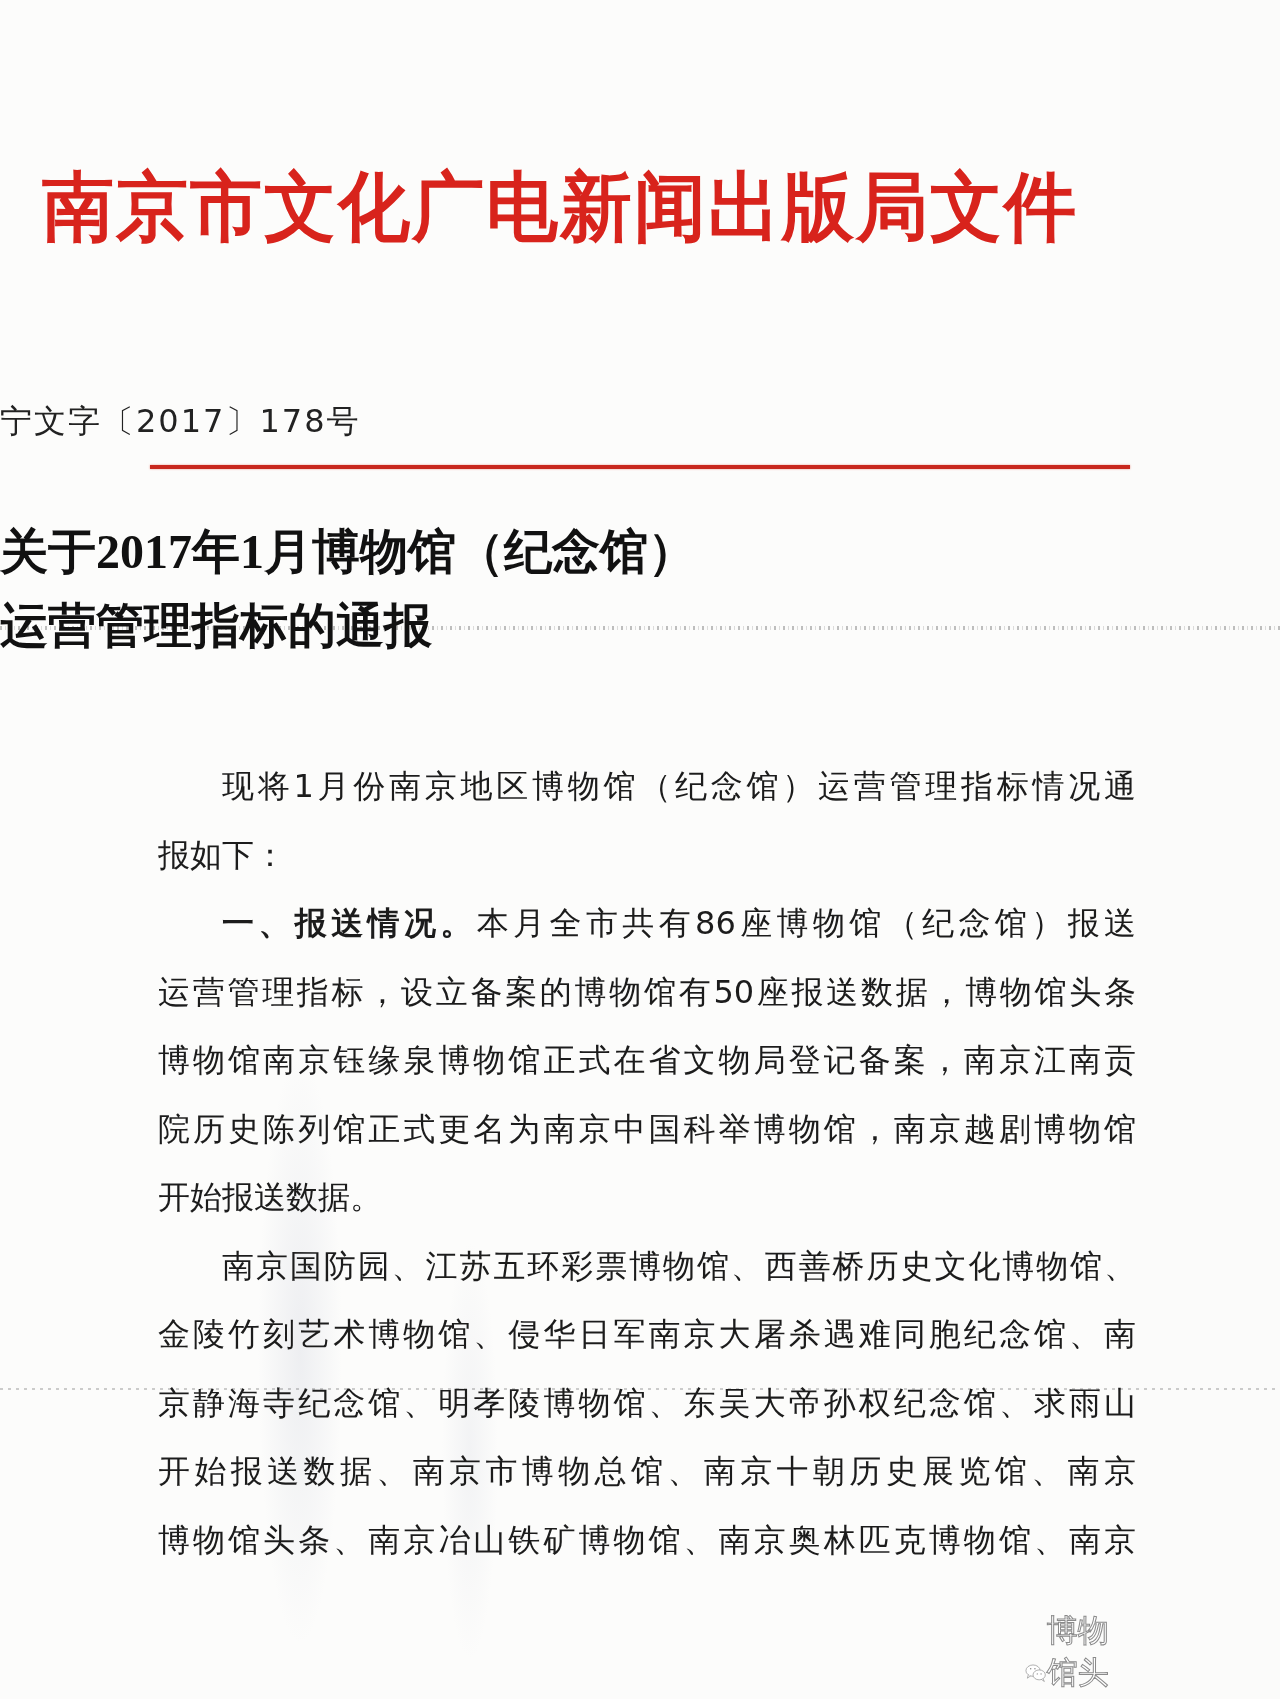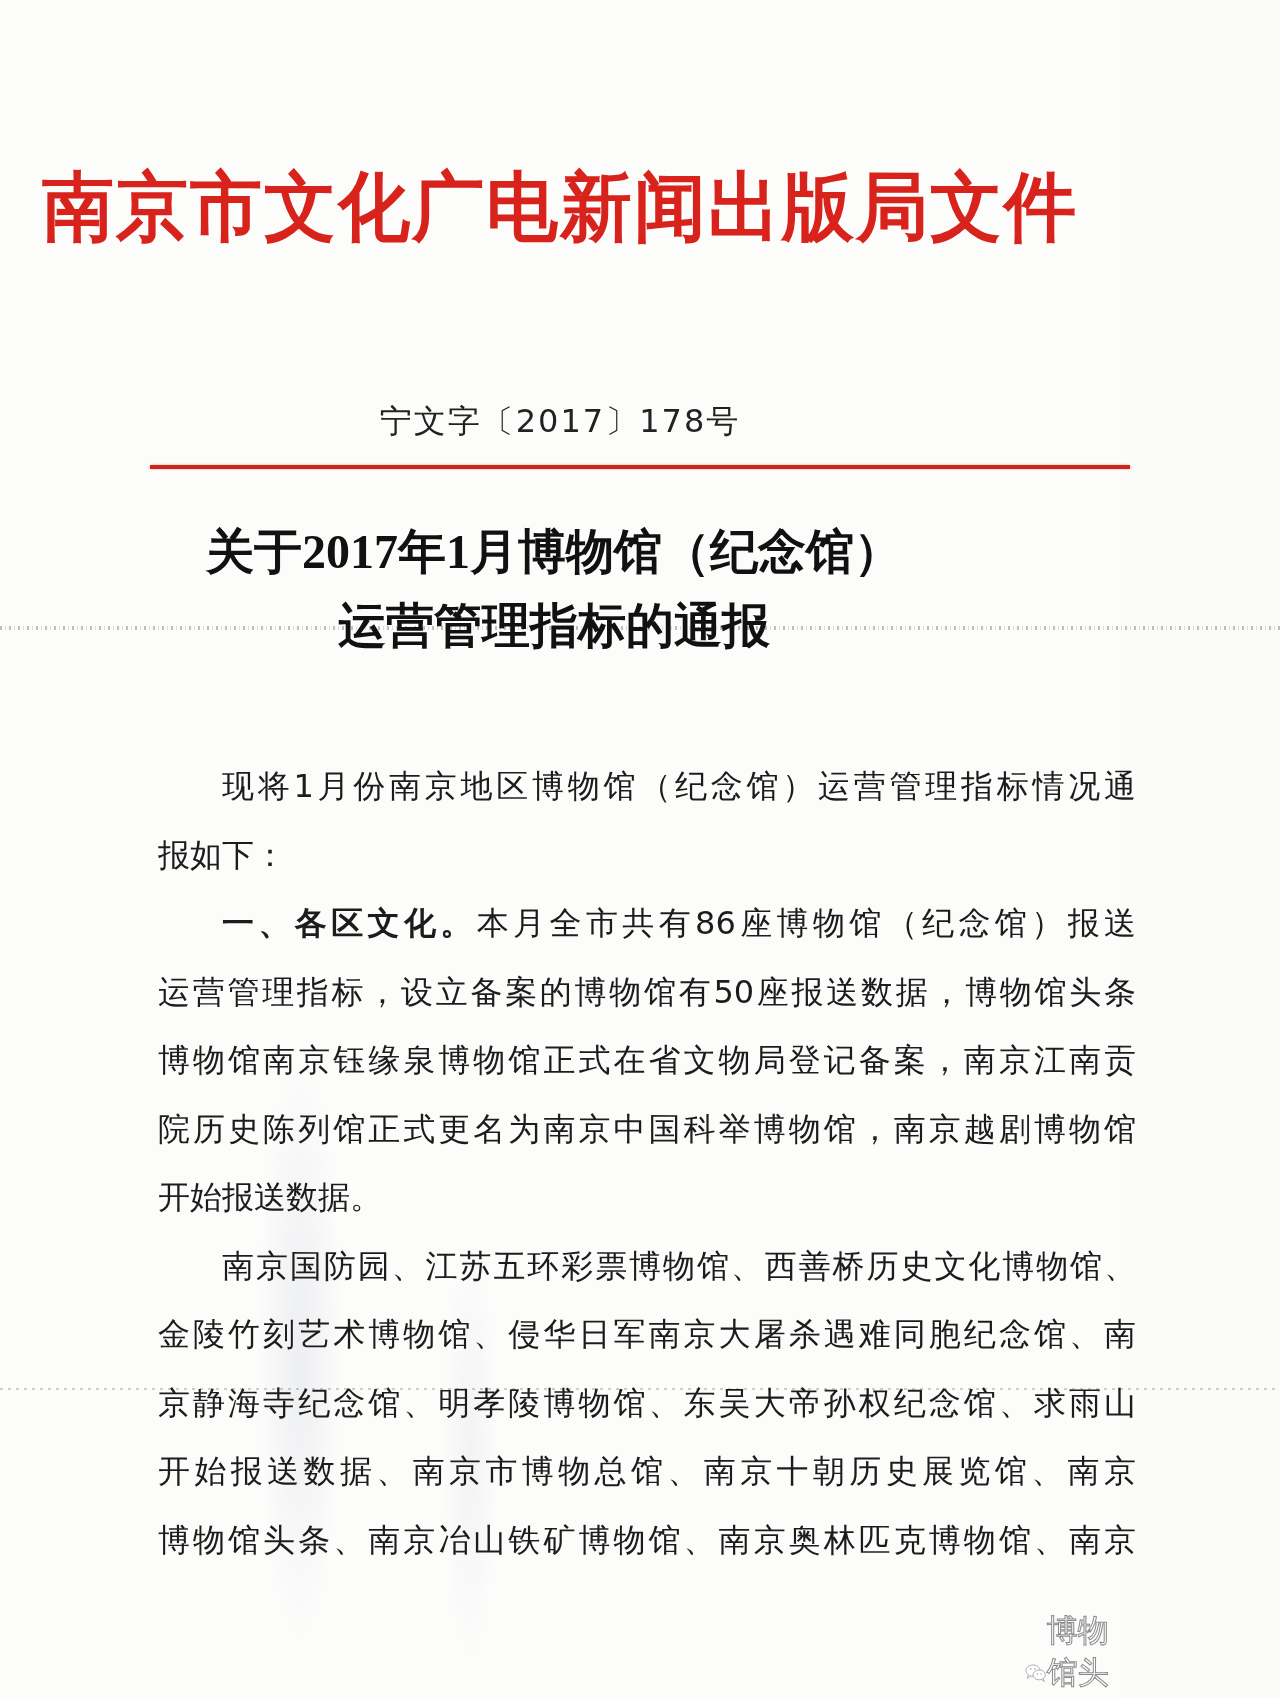--- a/index.html
+++ b/index.html
@@ -16,30 +16,30 @@
       radial-gradient(ellipse 40px 300px at 470px 1450px, rgba(170,175,195,0.12), transparent 70%),
       #fcfcfb;
   }
   .masthead {
     position:absolute; left:0; right:0; top:160px; text-align:center;
     font-family:"DejaVu Serif","Liberation Serif",serif;
     font-size:72px; font-weight:bold; letter-spacing:2px;
     color:#d8231c; transform:scaleY(1.05);
   }
   .docno {
-    position:absolute; left:0; right:0; top:400px; text-align:center;
+    position:absolute; left:0; right:0; top:400px; text-align:left;
     font-family:"DejaVu Sans","Liberation Sans",sans-serif;
     font-size:32px; color:#222; letter-spacing:2px;
   }
   .redrule {
     position:absolute; left:150px; width:980px; top:465px; height:4px;
     background:#c8281e; box-shadow:0 0 2px rgba(220,60,40,0.6);
   }
   .title {
-    position:absolute; left:0; right:12px; text-align:center;
+    position:absolute; left:0; right:12px; 
     font-family:"Liberation Serif","DejaVu Serif",serif;
     font-weight:bold; font-size:48px; color:#111;
   }
   .title.l1 { top:520px; }
   .title.l2 { top:594px; }
   .scan-noise {
     position:absolute; left:0; width:1280px; top:626px; height:4px;
     background:repeating-linear-gradient(90deg, rgba(90,90,90,0.55) 0 2px, transparent 2px 5px, rgba(120,120,120,0.35) 5px 6px, transparent 6px 9px);
     opacity:0.7;
   }
@@ -79,21 +79,21 @@
   <div class="scan-noise"></div>
   <div class="title l2">运营管理指标的通报</div>
 
   <div class="scan-noise low"></div>
 
   <div class="body">
 
     <span class="line indent">现将1月份南京地区博物馆（纪念馆）运营管理指标情况通</span>
     <span class="line noj">报如下：</span>
 
-    <span class="line indent"><span class="bold">一、各区文化。</span><span>本月全市共有86座博物馆（纪念馆）报送</span></span>
+    <span class="line indent"><span class="bold">一、报送情况。</span><span>本月全市共有86座博物馆（纪念馆）报送</span></span>
     <span class="line">运营管理指标，设立备案的博物馆有50座报送数据，博物馆头条</span>
     <span class="line">博物馆南京钰缘泉博物馆正式在省文物局登记备案，南京江南贡</span>
     <span class="line">院历史陈列馆正式更名为南京中国科举博物馆，南京越剧博物馆</span>
     <span class="line noj">开始报送数据。</span>
 
     <span class="line indent">南京国防园、江苏五环彩票博物馆、西善桥历史文化博物馆、</span>
     <span class="line">金陵竹刻艺术博物馆、侵华日军南京大屠杀遇难同胞纪念馆、南</span>
     <span class="line">京静海寺纪念馆、明孝陵博物馆、东吴大帝孙权纪念馆、求雨山</span>
     <span class="line">开始报送数据、南京市博物总馆、南京十朝历史展览馆、南京</span>
     <span class="line">博物馆头条、南京冶山铁矿博物馆、南京奥林匹克博物馆、南京</span>

